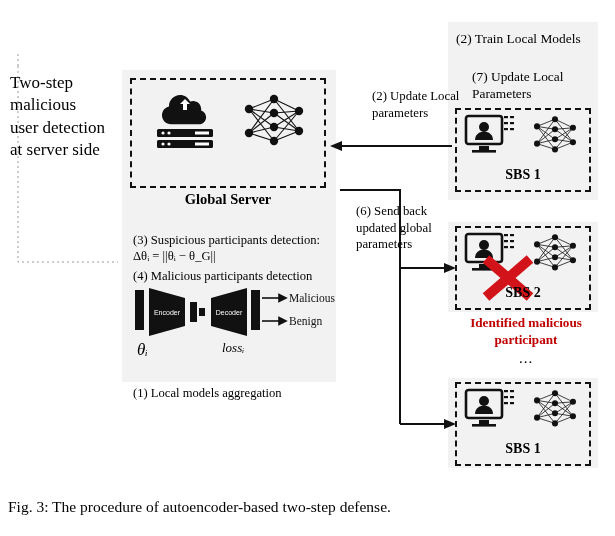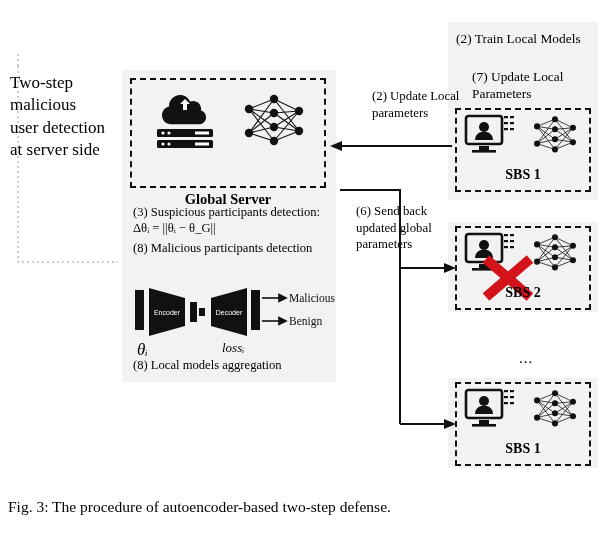--- a/index.html
+++ b/index.html
@@ -71,20 +71,21 @@
     justify-content: space-around;
   }
 
   
   .panel-text {
     left: 133px;
     width: 196px;
     font-size: 12.6px;
     line-height: 1.3;
     font-family: "Liberation Serif", serif;
+    margin-top: 28px;
   }
   .panel-text.t1 { top: 204px; }
   .panel-text.t2 { top: 240px; }
   .panel-text.t3 { top: 357px; }
 
   .ae-figure {
     left: 133px;
     top: 282px;
     width: 200px;
     height: 62px;
@@ -212,21 +213,21 @@
           <circle cx="37" cy="52" r="4.2"></circle>
         <circle cx="62" cy="22" r="4.2"></circle>
           <circle cx="62" cy="42" r="4.2"></circle>
       </g>
     </svg>
   </div>
 
   <div class="abs server-title">Global Server</div>
 
   <div class="abs panel-text t1">(3) Suspicious participants detection: Δθᵢ = ||θᵢ − θ_G||</div>
-  <div class="abs panel-text t2">(8) Malicious participants detection</div>
+  <div class="abs panel-text t2">(4) Malicious participants detection</div>
 
   <svg class="abs ae-figure" viewBox="0 0 200 62">
 
     <rect x="2" y="8" width="9" height="40" fill="#111"></rect>
 
     <polygon points="16,6 52,16 52,44 16,54" fill="#111"></polygon>
     <text x="34" y="33" font-size="7" fill="#ffffff" text-anchor="middle" font-family="Liberation Sans, sans-serif">Encoder</text>
 
     <rect x="57" y="20" width="7" height="20" fill="#111"></rect>
 
@@ -243,21 +244,21 @@
       <line x1="129" y1="39" x2="146" y2="39"></line>
       <polygon points="146,35.5 153,39 146,42.5"></polygon>
     </g>
     <text x="156" y="19.5" font-size="11.5" fill="#111" font-family="Liberation Serif, serif">Malicious</text>
     <text x="156" y="42.5" font-size="11.5" fill="#111" font-family="Liberation Serif, serif">Benign</text>
   </svg>
 
   <div class="abs" style="left:137px; top:340px; font-size:17px; font-style:italic;">θᵢ</div>
   <div class="abs" style="left:222px; top:340px; font-size:13px; font-style:italic;">lossᵢ</div>
 
-  <div class="abs panel-text t3">(8) Local models aggregation</div>
+  <div class="abs panel-text t3">(1) Local models aggregation</div>
 
   <div class="abs client-panel" style="left:448px; top:22px; width:150px; height:178px;"></div>
   <div class="abs rnote" style="left:456px; top:30px; width:136px;">(2) Train Local Models</div>
   <div class="abs rnote" style="left:472px; top:68px; width:136px;">(7) Update Local Parameters</div>
   <div class="abs client-dash" style="left:455px; top:108px; width:136px; height:84px;"></div>
   <div class="abs client-icons" style="left:459px; top:110px; width:128px; height:50px;">
     <svg width="54" height="46" viewBox="0 0 54 46">
       <rect x="2" y="4" width="36" height="28" rx="2.5" fill="none" stroke="#111" stroke-width="2.6"></rect>
       <circle cx="20" cy="15" r="5" fill="#111"></circle>
       <path d="M11 28c0-5 4-8.5 9-8.5s9 3.5 9 8.5z" fill="#111"></path>
@@ -354,20 +355,21 @@
       </g>
     </svg>
   </div>
   <svg class="abs" style="left:478px; top:252px;" width="60" height="52" viewBox="0 0 60 52">
     <g stroke="#d2141a" stroke-width="10" stroke-linecap="butt">
       <line x1="8" y1="7" x2="52" y2="45"></line>
       <line x1="52" y1="7" x2="8" y2="45"></line>
     </g>
   </svg>
   <div class="abs client-title" style="left:455px; top:285px; width:136px;">SBS 2</div>
+  <div class="abs malicious-note" style="left:448px; top:315px; width:156px;">Identified malicious participant</div>
   <div class="abs dots" style="left:448px; top:350px; width:156px;">...</div>
 
   <div class="abs client-panel" style="left:448px; top:378px; width:150px; height:90px;"></div>
   <div class="abs client-dash" style="left:455px; top:382px; width:136px; height:84px;"></div>
   <div class="abs client-icons" style="left:459px; top:384px; width:128px; height:50px;">
     <svg width="54" height="46" viewBox="0 0 54 46">
       <rect x="2" y="4" width="36" height="28" rx="2.5" fill="none" stroke="#111" stroke-width="2.6"></rect>
       <circle cx="20" cy="15" r="5" fill="#111"></circle>
       <path d="M11 28c0-5 4-8.5 9-8.5s9 3.5 9 8.5z" fill="#111"></path>
       <rect x="15" y="34" width="10" height="4" fill="#111"></rect>

